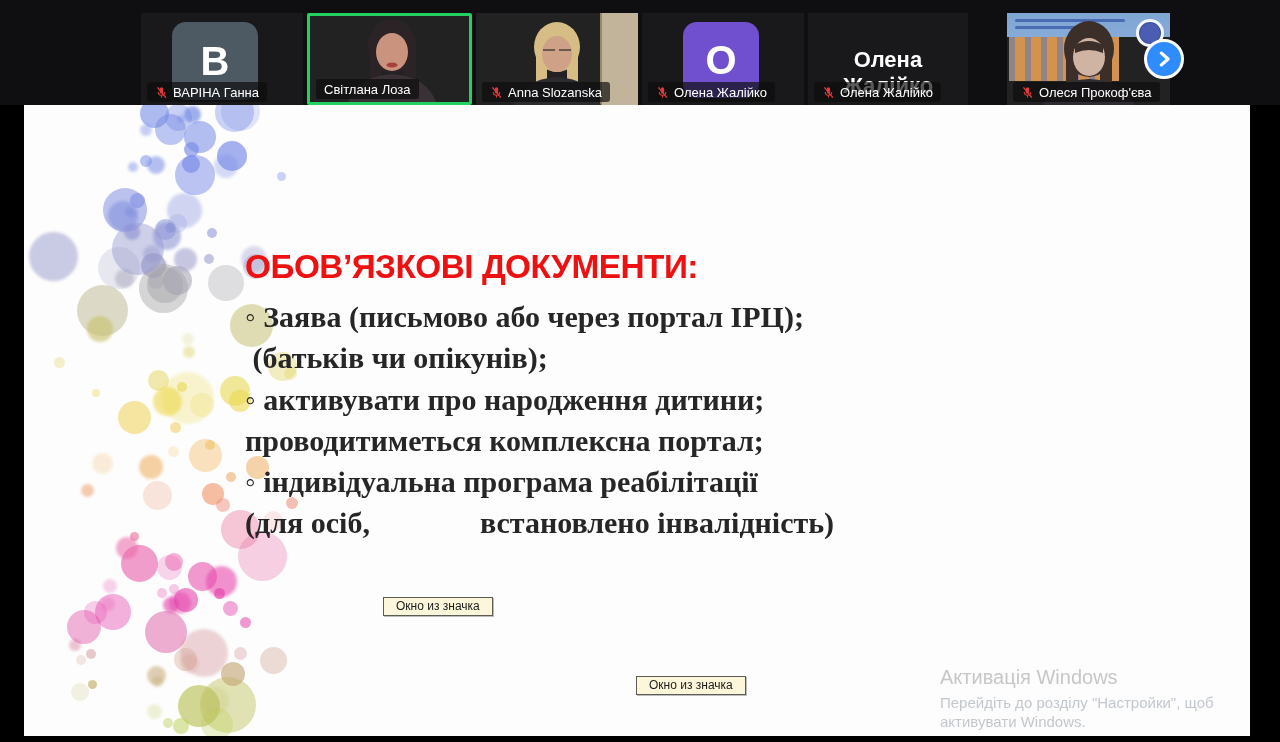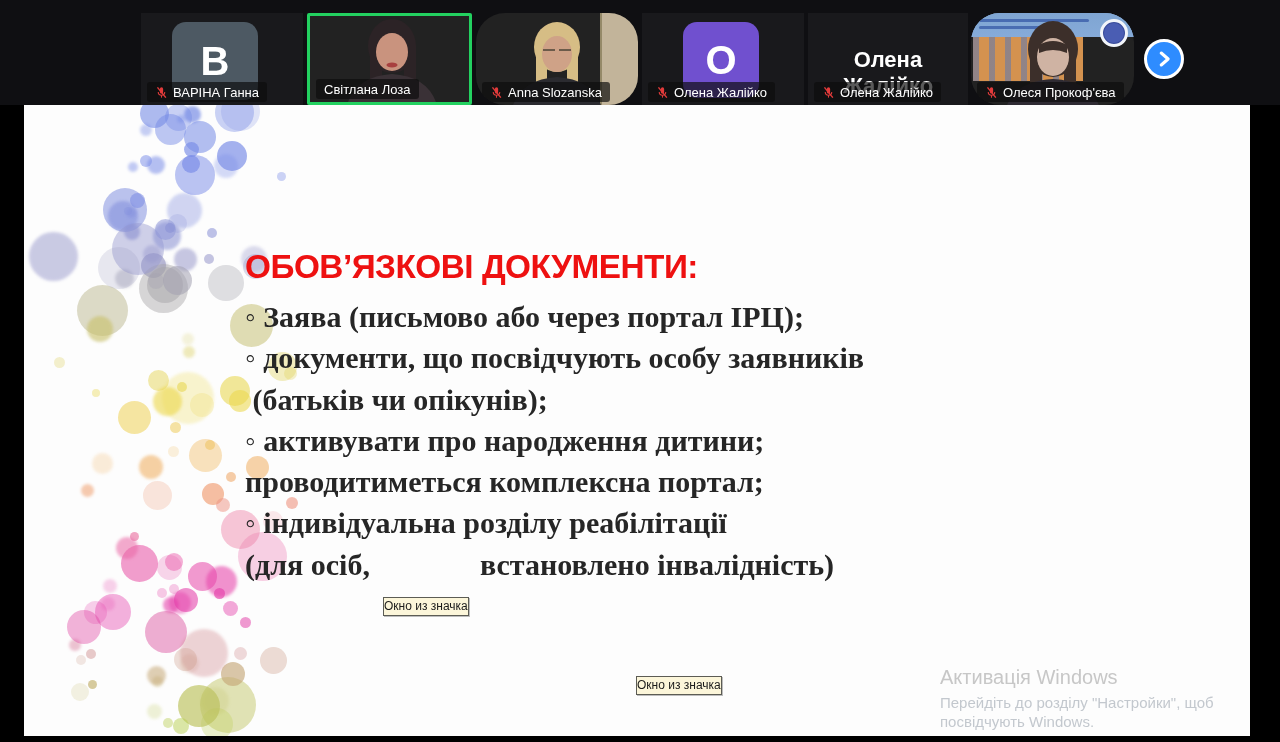--- a/index.html
+++ b/index.html
@@ -1,57 +1,57 @@
 <!DOCTYPE html>
 <html><head>
 <meta charset="utf-8">
 <style>
   * { margin:0; padding:0; box-sizing:border-box; }
   html,body { width:1280px; height:742px; overflow:hidden; background:#000; font-family:"Liberation Sans", sans-serif; }
 
   
   .filmstrip { position:absolute; left:0; top:0; width:1280px; height:105px; background:#0f0f12; }
   .tile { position:absolute; top:13px; height:92px; overflow:hidden; background:#19191c; }
-  .tile.video { background:#222;border-radius:29px; }
+  .tile.video { background:#222; }
   .tile.speaker { border:3px solid #23d160; border-radius:2px; }
   .name-label { position:absolute; left:6px; bottom:3px; height:20px; display:flex; align-items:center; gap:5px;
     background:rgba(12,12,12,.68); color:#fff; font-size:13px; padding:0 8px; border-radius:3px; white-space:nowrap; z-index:5;}
   .mic-ico { width:13px; height:13px; flex:0 0 auto; }
   .avatar { position:absolute; border-radius:14px; display:flex; align-items:center; justify-content:center;
     color:#fff; font-size:40px; font-weight:bold; }
   .big-name { position:absolute; width:100%; top:34px; text-align:center; color:#fff; font-size:22px; font-weight:bold; }
   .next-btn { position:absolute; left:1144px; top:39px; width:40px; height:40px; border-radius:50%;
     background:#2e8cff; border:3px solid #fff; display:flex; align-items:center; justify-content:center; cursor:pointer; }
 
   
   .bg-t2 { background:linear-gradient(180deg,#efe9da 0%,#e7e0cd 70%,#ded5c0 100%); }
   .bg-t3 { background:linear-gradient(180deg,#d8d1c2 0%,#cfc7b6 100%); }
   .door { position:absolute; right:0; top:0; width:38px; height:100%; background:#c2b49a; border-left:2px solid #948968; }
-  .bg-t6 { background:linear-gradient(180deg,#c7dcef 0%,#dce9f4 100%); }
+  .bg-t6 { background:linear-gradient(180deg,#c7dcef 0%,#dce9f4 100%);margin-left:36px; }
   .banner { position:absolute; left:0; top:0; width:100%; height:24px; background:linear-gradient(180deg,#7fa5d2 0,#86abd9 100%); background-color:#86abd9; }
   .banner .txtline { position:absolute; left:8px; height:3px; background:rgba(25,60,150,.55); border-radius:2px; }
   .building { position:absolute; left:2px; top:24px; width:110px; height:44px; background:#d4924f;
     background-image:repeating-linear-gradient(90deg, rgba(90,120,180,.55) 0 6px, rgba(0,0,0,0) 6px 16px); }
   .emblem { position:absolute; right:6px; top:6px; width:28px; height:28px; border-radius:50%; background:#4a5db3;
     border:3px solid #f2f5fa; box-shadow:0 0 0 1px #3b4d9a inset; }
   .person { position:absolute; bottom:0; left:50%; transform:translateX(-50%); height:86px; width:120px; }
 
   
   .slide { position:absolute; left:24px; top:105px; width:1226px; height:631px; background:#fdfdfd; overflow:hidden; }
   #bubbles { position:absolute; inset:0; z-index:1; }
   #bubbles div { position:absolute; border-radius:50%; }
   .slide-title { position:absolute; left:221px; top:142px; z-index:2; color:#ee1111;
     font-size:34px; font-weight:bold; letter-spacing:-.5px; transform:scaleX(.98); transform-origin:left; white-space:nowrap;}
   .slide-body { position:absolute; left:221px; top:191px; z-index:2; width:780px;
     font-family:"Liberation Serif", serif; font-weight:bold; font-size:30px; color:#262626; line-height:41.3px; }
   .slide-body .bline { white-space:pre; }
   .l8 { display:flex; }
   .l8 .gap { width:110px; flex:0 0 auto; }
   .tooltip { position:absolute; z-index:4; background:#fcf6da; border:1px solid #5c5c54;
-    box-shadow:1px 1px 0 rgba(0,0,0,.25); font-size:12px; color:#1c1c1c; padding:1px 0 2px; white-space:nowrap; }
+    box-shadow:1px 1px 0 rgba(0,0,0,.25); font-size:12px; color:#1c1c1c; padding:1px 12px 2px; white-space:nowrap; }
   .tt1 { left:359px; top:492px; }
   .tt2 { left:612px; top:571px; }
   .watermark { position:absolute; left:916px; top:561px; z-index:2; }
   .wm-title { font-size:20px; color:#c7c7c7; }
   .wm-line { font-size:15px; color:#c3c8ce; margin-top:4px; line-height:19px; }
 </style>
 </head>
 <body>
 
 <div class="filmstrip">
@@ -288,35 +288,34 @@
       <div style="left:106px;top:88px;width:15px;height:15px;background:rgb(128,143,228);opacity:0.60;"></div>
       <div style="left:149px;top:613px;width:16px;height:16px;background:rgb(184,208,79);opacity:0.50;"></div>
       <div style="left:52px;top:550px;width:10px;height:10px;background:rgb(202,152,132);opacity:0.22;"></div>
       <div style="left:197px;top:-13px;width:39px;height:39px;background:rgb(111,133,228);opacity:0.21;"></div>
     </div>
 
   <div class="slide-title" id="slide-title" style="color: rgb(238, 17, 17);">ОБОВ’ЯЗКОВІ ДОКУМЕНТИ:</div>
 
   <div class="slide-body">
     <div class="bline">◦ Заява (письмово або через портал ІРЦ);</div>
-    <div class="bline">◦ документи, що посвідчують особу заявників</div>
     <div class="bline"> (батьків чи опікунів);</div>
     <div class="bline">◦ активувати про народження дитини;</div>
     <div class="bline">проводитиметься комплексна портал;</div>
-    <div class="bline">◦ індивідуальна розділу реабілітації</div>
+    <div class="bline">◦ індивідуальна програма реабілітації</div>
     <div class="l8">
       <span>(для осіб,</span>
       <span class="gap"></span>
       <span>встановлено інвалідність)</span>
     </div>
   </div>
 
   <div class="tooltip tt1">Окно из значка</div>
   <div class="tooltip tt2">Окно из значка</div>
 
   <div class="watermark">
     <div class="wm-title">Активація Windows</div>
     <div class="wm-line">
       <div>Перейдіть до розділу "Настройки", щоб</div>
-      <div>посвідчують Windows.</div>
+      <div>активувати Windows.</div>
     </div>
   </div>
 </div>
 
 </body></html>

